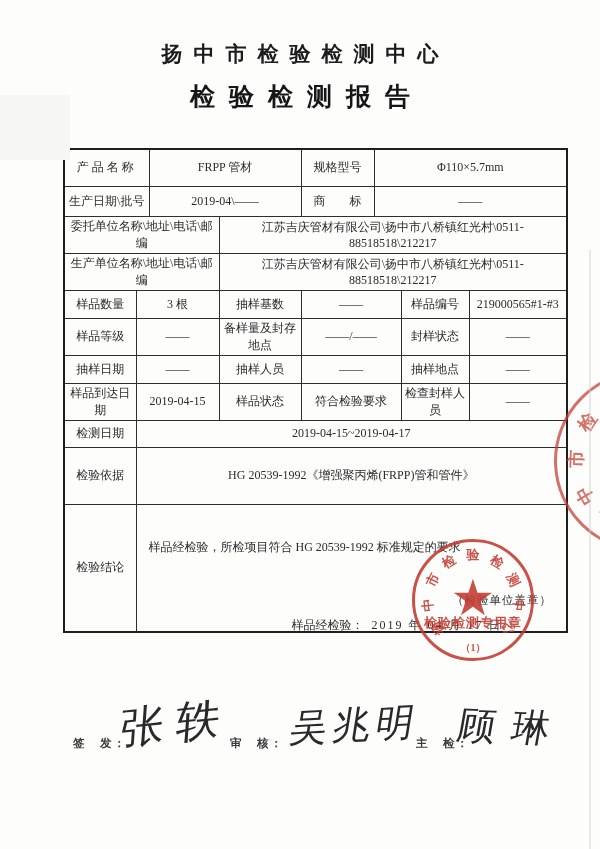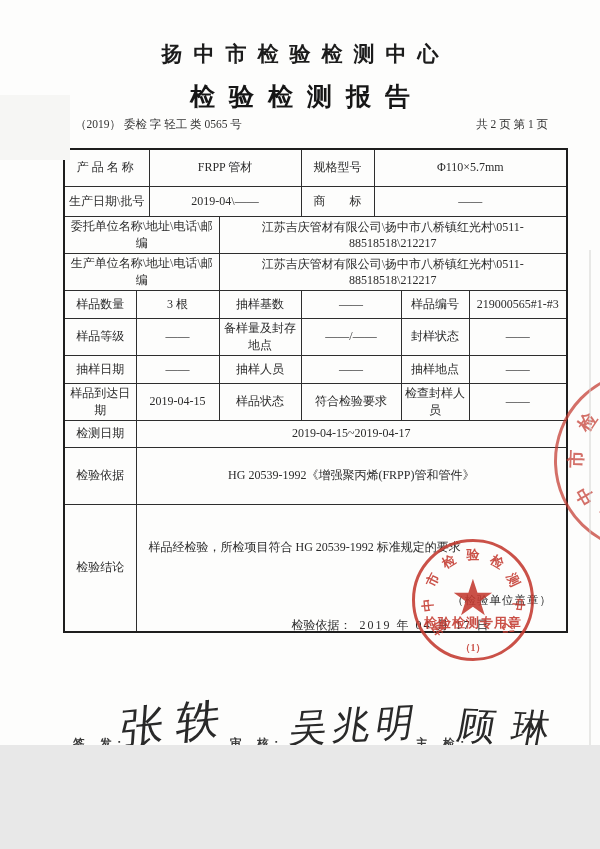--- a/index.html
+++ b/index.html
@@ -1,17 +1,17 @@
 <!DOCTYPE html>
 <html><head>
 <meta charset="utf-8">
 <style>
   html,body{margin:0;padding:0;background:#e8e8e8;}
   .page{
-    position:relative;width:600px;height:745px;background:#fdfdfc;overflow:hidden;
+    position:relative;width:600px;height:849px;background:#fdfdfc;overflow:hidden;
     font-family:"Liberation Serif", serif;color:#2d2d2d;margin:0 auto;
   }
   
   .org-title{position:absolute;top:40px;left:0;width:100%;text-align:center;
     font-size:21px;font-weight:bold;letter-spacing:11px;text-indent:11px;color:#1c1c1c;}
   .doc-title{position:absolute;top:80px;left:0;width:100%;text-align:center;
     font-size:25px;font-weight:bold;letter-spacing:14px;text-indent:14px;color:#161616;}
   .ref-line{position:absolute;top:117px;left:75px;right:52px;display:flex;
     justify-content:space-between;font-size:11.5px;color:#333;}
   
@@ -51,24 +51,20 @@
   .edge-r{position:absolute;right:9px;top:250px;bottom:0;width:2px;background:#cfcfcc;opacity:.45;}
   .smudge{position:absolute;left:0;top:95px;width:70px;height:65px;background:#f6f6f4;}
 </style>
 </head>
 <body>
 
 <div class="page">
 
   <div class="org-title">扬中市检验检测中心</div>
   <div class="doc-title">检验检测报告</div>
-  <div class="ref-line">
-    <span>（2019） 委检 字 轻工 类 0565 号</span>
-    <span>共 2 页 第 1 页</span>
-  </div>
 
   <table class="report">
     <colgroup>
       <col style="width:72px">
         <col style="width:13px">
         <col style="width:70px">
         <col style="width:82px">
       <col style="width:73px">
         <col style="width:27px">
         <col style="width:68px">
@@ -134,21 +130,21 @@
     <tr style="height:57px">
       <td class="lbl fs11">检验依据</td>
       <td colspan="7" class="al">HG 20539-1992《增强聚丙烯(FRPP)管和管件》</td>
     </tr>
     <tr style="height:128px">
       <td class="lbl fs11">检验结论</td>
       <td colspan="7" class="concl">
         <span class="concl-text">样品经检验，所检项目符合 HG 20539-1992 标准规定的要求</span>
         <span class="concl-seal-note">（检验单位盖章）</span>
         <span class="concl-issue">
-          <span>检验依据：</span><span class="date">2019 年 04 月 17 日</span>
+          <span>样品经检验：</span><span class="date">2019 年 04 月 17 日</span>
         </span>
       </td>
     </tr>
   </tbody>
     </table>
 
   <span class="sig-label" style="left:73px;top:736px;">签　发：</span>
   <span class="sig-name n1">张轶</span>
   <span class="sig-label" style="left:230px;top:736px;">审　核：</span>
   <span class="sig-name n2">吴兆明</span>

